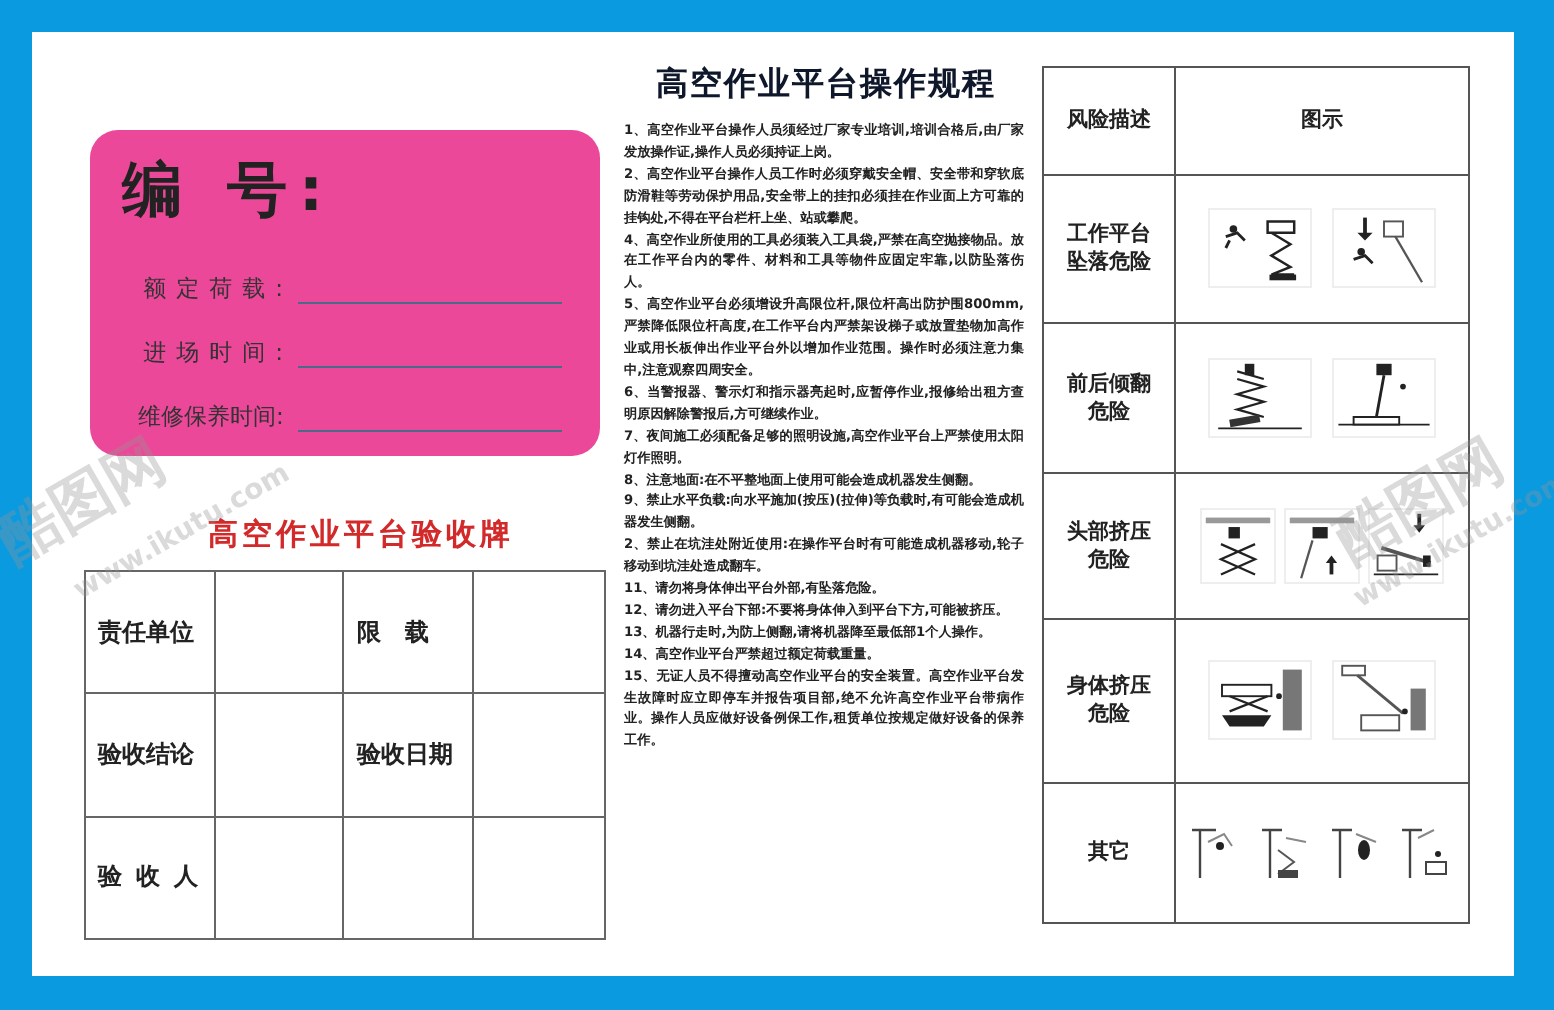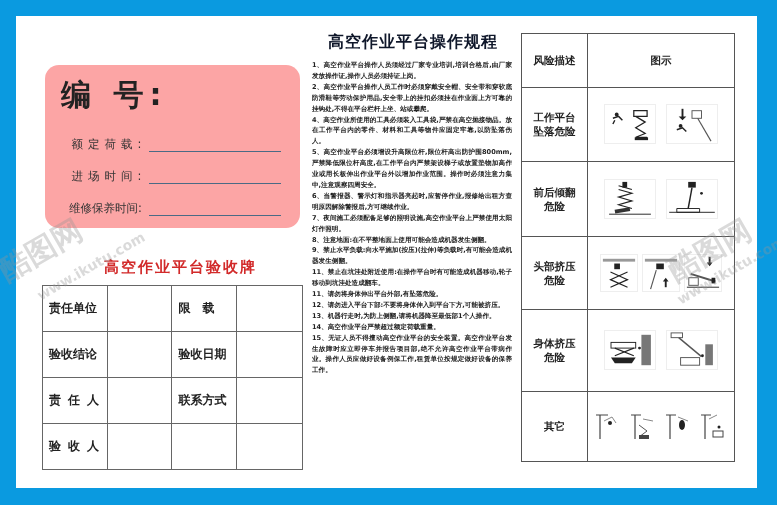--- a/index.html
+++ b/index.html
@@ -13,21 +13,21 @@
       position: absolute;
       left: 16px; top: 16px;
       width: 741px; height: 472px;
       background: #ffffff;
     }
     
     .info-card {
       position: absolute;
       left: 45px; top: 65px;
       width: 255px; height: 163px;
-      background: #fca5a5;
+      background: #ec4899;
       border-radius: 14px;
     }
     .info-title {
       position: absolute;
       left: 16px; top: 10px;
       font-size: 30px;
       font-weight: bold;
       color: #222;
       letter-spacing: 6px;
     }
@@ -168,45 +168,39 @@
     <td class="c3"><span>限　载</span></td>
     <td class="c4"></td>
   </tr>
   <tr>
     <td class="c1">验收结论</td>
     <td class="c2"></td>
     <td class="c3">验收日期</td>
     <td class="c4"></td>
   </tr>
   <tr>
-    <td class="c1 spread">责任人</td>
-    <td class="c2"></td>
-    <td class="c3">联系方式</td>
-    <td class="c4"></td>
-  </tr>
-  <tr>
     <td class="c1 spread">验收人</td>
     <td class="c2"></td>
     <td class="c3"></td>
     <td class="c4"></td>
   </tr>
 </tbody>
   </table>
 
 <div class="rules-title">高空作业平台操作规程</div>
 <div class="rules">
   <p>1、高空作业平台操作人员须经过厂家专业培训,培训合格后,由厂家发放操作证,操作人员必须持证上岗。</p>
   <p>2、高空作业平台操作人员工作时必须穿戴安全帽、安全带和穿软底防滑鞋等劳动保护用品,安全带上的挂扣必须挂在作业面上方可靠的挂钩处,不得在平台栏杆上坐、站或攀爬。</p>
   <p>4、高空作业所使用的工具必须装入工具袋,严禁在高空抛接物品。放在工作平台内的零件、材料和工具等物件应固定牢靠,以防坠落伤人。</p>
   <p>5、高空作业平台必须增设升高限位杆,限位杆高出防护围800mm,严禁降低限位杆高度,在工作平台内严禁架设梯子或放置垫物加高作业或用长板伸出作业平台外以增加作业范围。操作时必须注意力集中,注意观察四周安全。</p>
   <p>6、当警报器、警示灯和指示器亮起时,应暂停作业,报修给出租方查明原因解除警报后,方可继续作业。</p>
   <p>7、夜间施工必须配备足够的照明设施,高空作业平台上严禁使用太阳灯作照明。</p>
   <p>8、注意地面:在不平整地面上使用可能会造成机器发生侧翻。</p>
   <p>9、禁止水平负载:向水平施加(按压)(拉伸)等负载时,有可能会造成机器发生侧翻。</p>
-  <p>11、禁止在坑洼处附近使用:在操作平台时有可能造成机器移动,轮子移动到坑洼处造成翻车。</p>
+  <p>2、禁止在坑洼处附近使用:在操作平台时有可能造成机器移动,轮子移动到坑洼处造成翻车。</p>
   <p>11、请勿将身体伸出平台外部,有坠落危险。</p>
   <p>12、请勿进入平台下部:不要将身体伸入到平台下方,可能被挤压。</p>
   <p>13、机器行走时,为防上侧翻,请将机器降至最低部1个人操作。</p>
   <p>14、高空作业平台严禁超过额定荷载重量。</p>
   <p>15、无证人员不得擅动高空作业平台的安全装置。高空作业平台发生故障时应立即停车并报告项目部,绝不允许高空作业平台带病作业。操作人员应做好设备例保工作,租赁单位按规定做好设备的保养工作。</p>
 </div>
 
 <table class="risk">
   <tbody>
       <tr class="hdr">

